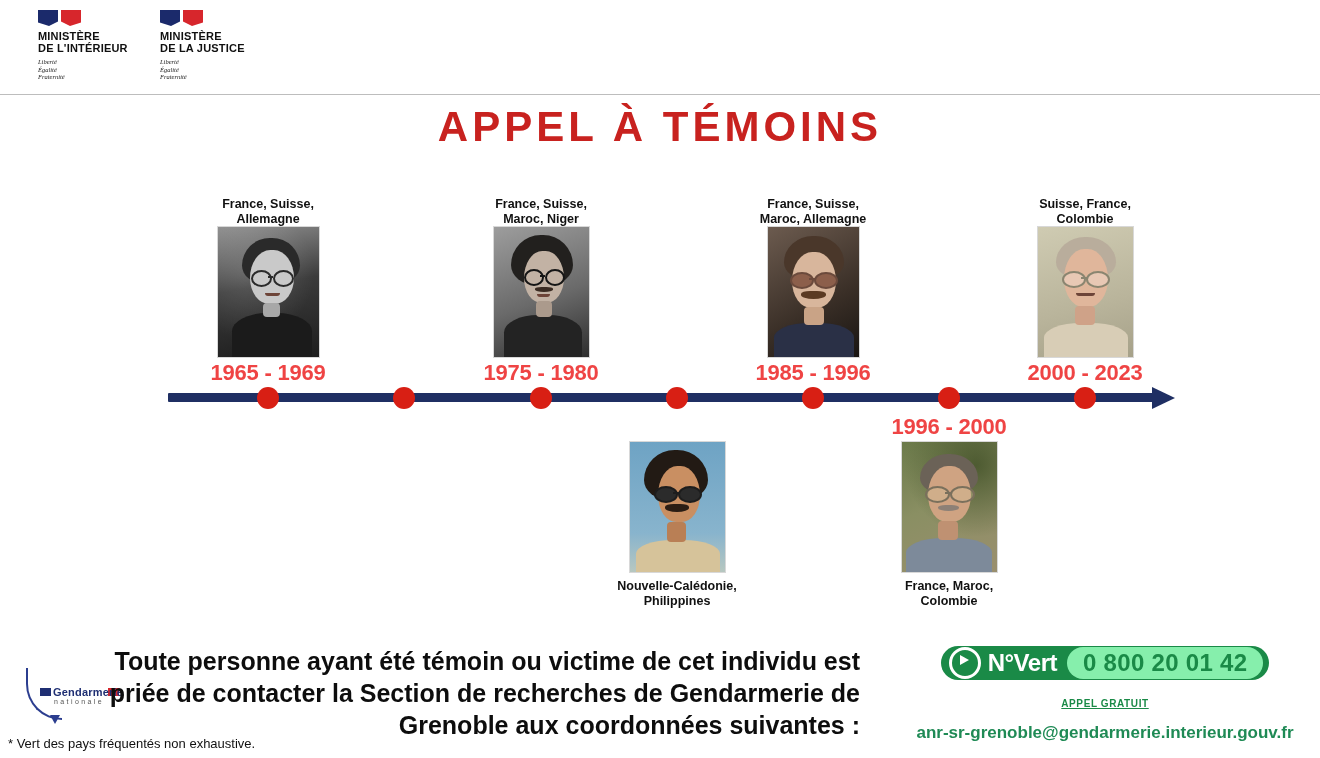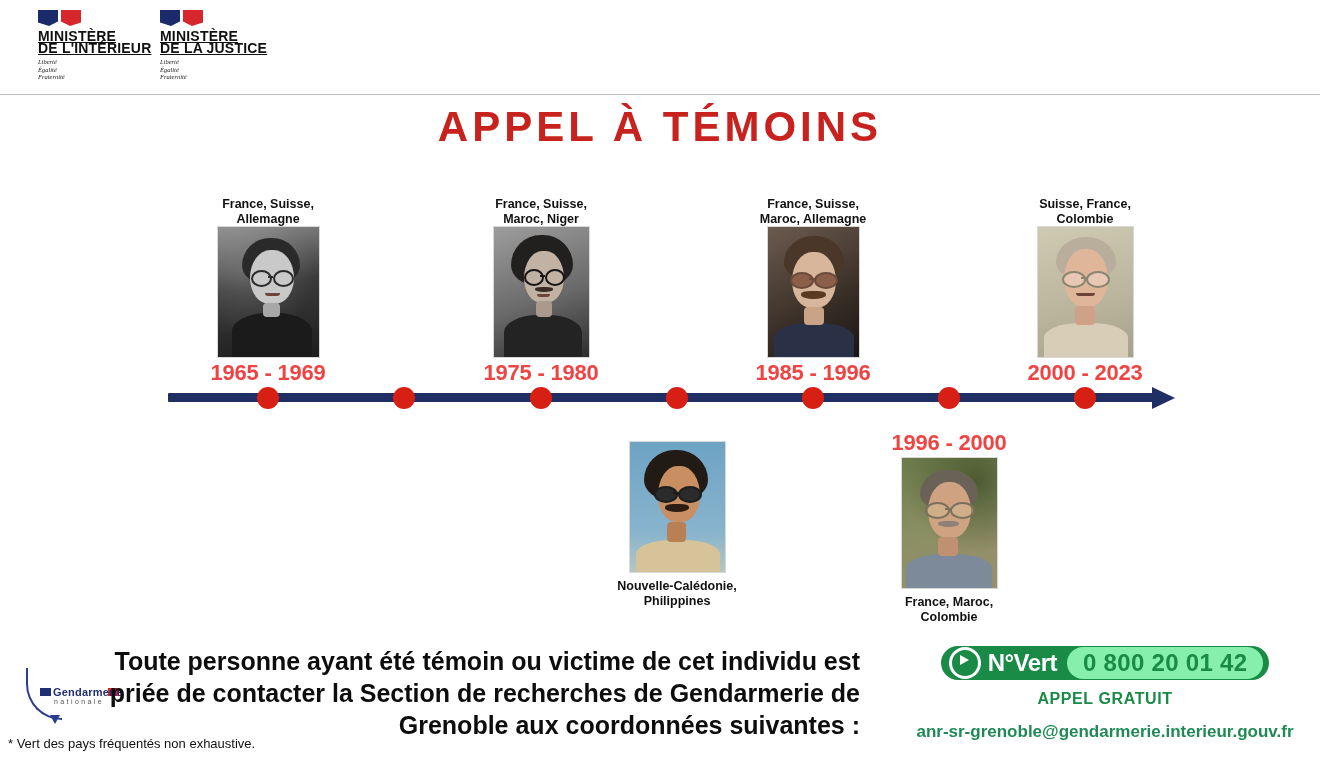--- a/index.html
+++ b/index.html
@@ -23,22 +23,22 @@
   .ministry{position:absolute;top:10px;}
   .ministry.m1{left:38px;}
   .ministry.m2{left:160px;}
   .flagmark{position:relative;width:44px;height:16px;margin-bottom:5px;}
   .flagmark .fl{position:absolute;top:0;width:20px;height:16px;}
   .flagmark .fl.blue{left:0;background:#1b2a6b;
      clip-path:polygon(0 0,100% 0,100% 72%,55% 100%,0 78%);}
   .flagmark .fl.red{left:23px;background:#d7262c;
      clip-path:polygon(0 0,100% 0,100% 78%,45% 100%,0 72%);}
   .ministry .mname{
-    font-size:14px;font-weight:bold;line-height:11.5px;
-    letter-spacing:.2px;color:#101010;white-space:pre-line;text-decoration:underline;
+    font-size:11px;font-weight:bold;line-height:11.5px;
+    letter-spacing:.2px;color:#101010;white-space:pre-line;
   }
   .ministry .devise{
     margin-top:4px;font-family:"Liberation Serif", serif;
     font-style:italic;font-size:6.5px;line-height:7.5px;color:#1a1a1a;
     white-space:pre-line;
   }
 
   
   .title{
     position:absolute;top:103px;left:0;width:1320px;text-align:center;
@@ -145,22 +145,23 @@
   }
   .nvert .lbl{
     color:#fff;font-size:24px;font-weight:bold;margin:0 10px 0 7px;
     letter-spacing:-.5px;
   }
   .nvert .num{
     background:#86efac;color:#1a8a47;font-size:24px;font-weight:bold;
     border-radius:18px;padding:2px 16px;letter-spacing:.3px;white-space:nowrap;
   }
   .gratuit{
-    margin-top:7px;font-size:16px;font-weight:bold;color:#1a8a47;
+    margin-top:15px;font-size:10px;font-weight:bold;color:#1a8a47;
     letter-spacing:.6px;
+    text-decoration:underline;
   }
   .email{
     margin-top:14px;font-size:17px;font-weight:bold;color:#1f8a55;
   }
 </style>
 </head>
 <body>
 
 <div class="page">
 
@@ -292,21 +293,21 @@
         <div class="bridge" style="left:43px;top:50px;width:6px;background:#1d1d1d"></div>
         <div class="mous" style="left:35px;top:62px;width:24px;height:8px;background:#2b1d14"></div>
         <div class="body" style="left:6px;top:98px;width:84px;height:34px;background:#d6c39a"></div>
         <div class="neck" style="left:37px;top:80px;width:19px;height:20px;background:#b97f55"></div>
       </div>
     </div>
     <div class="countries" style="top:165px;white-space:pre-line">Nouvelle-Calédonie,
 Philippines</div>
   </div>
 
-  <div class="entry below" style="left:949px;top:430px;height:200px;">
+  <div class="entry below" style="left:949px;top:414px;height:200px;">
     <div class="years">1996 - 2000</div>
     <div class="photo" style="width:95px;height:130px;margin-left:-48px;">
       <div class="pf">
         <div class="bg" style="background:linear-gradient(155deg,#6b7a4a,#8a8f63 45%,#9a8f6e)"></div>
         <div class="bg" style="background:radial-gradient(circle at 78% 18%,rgba(60,75,35,.75),transparent 55%)"></div>
         <div class="hair" style="left:18px;top:12px;width:58px;height:40px;background:#6b6257"></div>
         <div class="face" style="left:26px;top:24px;width:43px;height:56px;background:#cfa382"></div>
         <div class="glass" style="left:23px;top:44px;width:21px;border-color:#7a705c;background:rgba(210,190,150,.4)"></div>
         <div class="glass" style="left:48px;top:44px;width:21px;border-color:#7a705c;background:rgba(210,190,150,.4)"></div>
         <div class="bridge" style="left:43px;top:50px;width:6px;background:#7a705c"></div>

